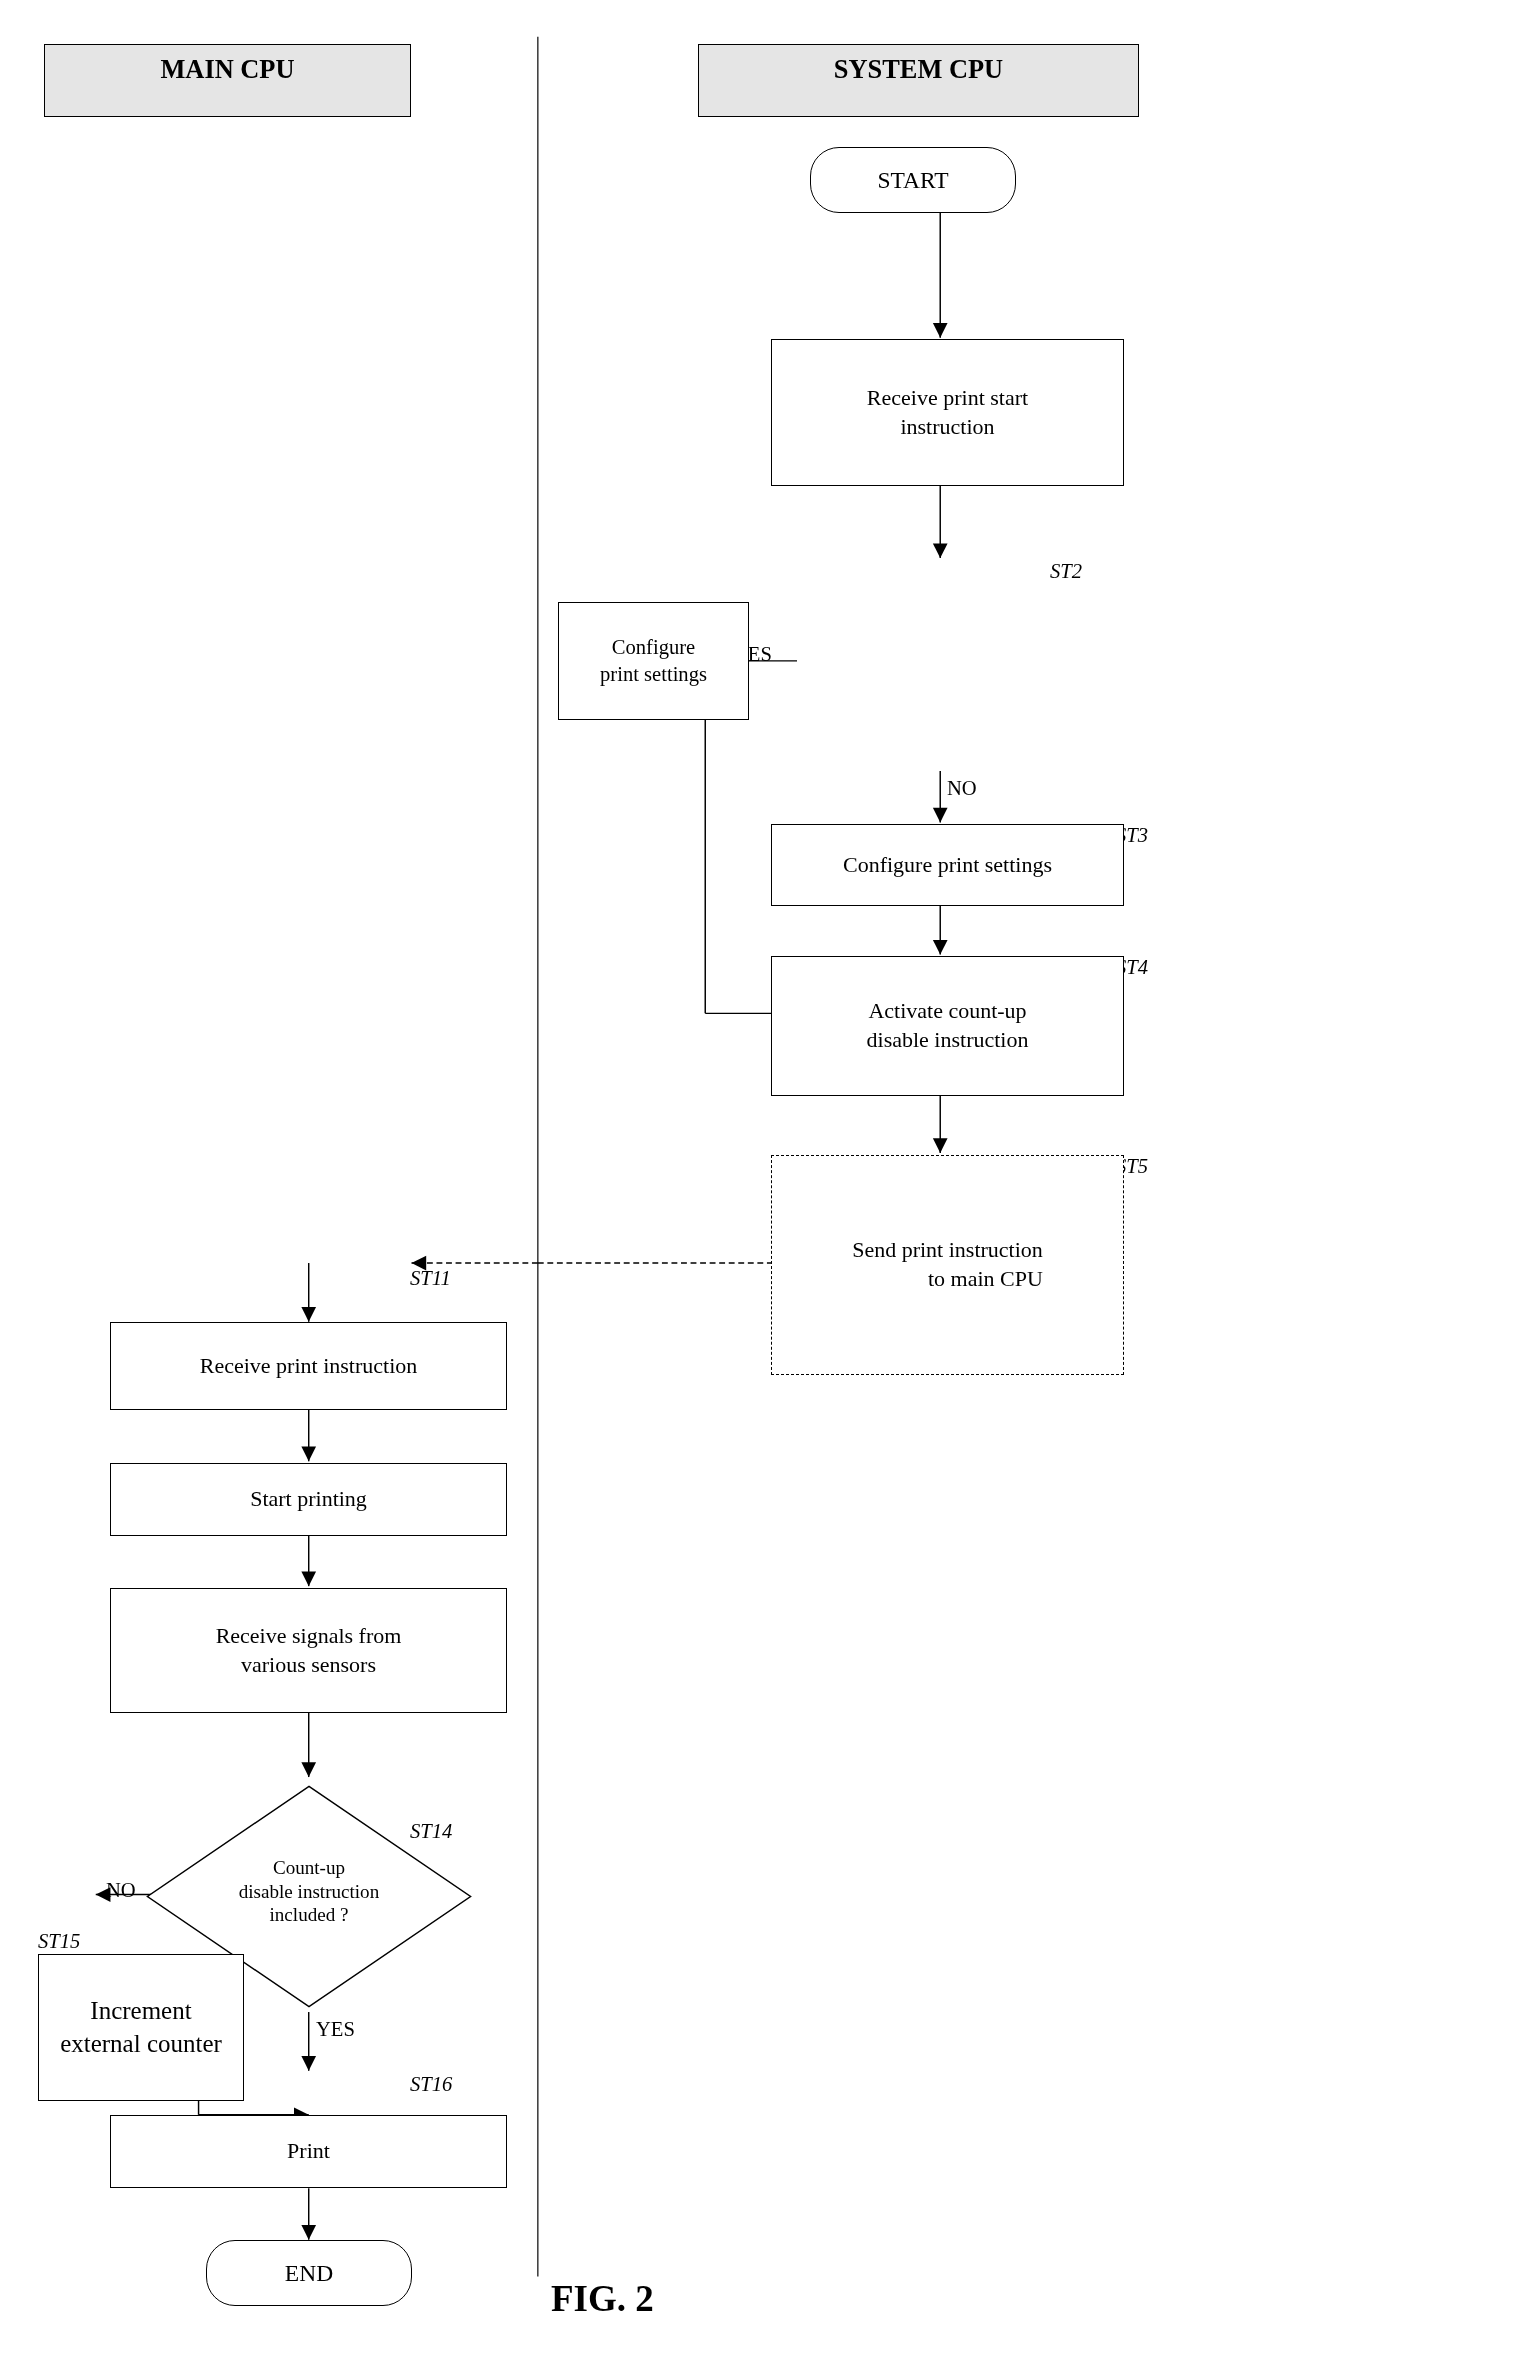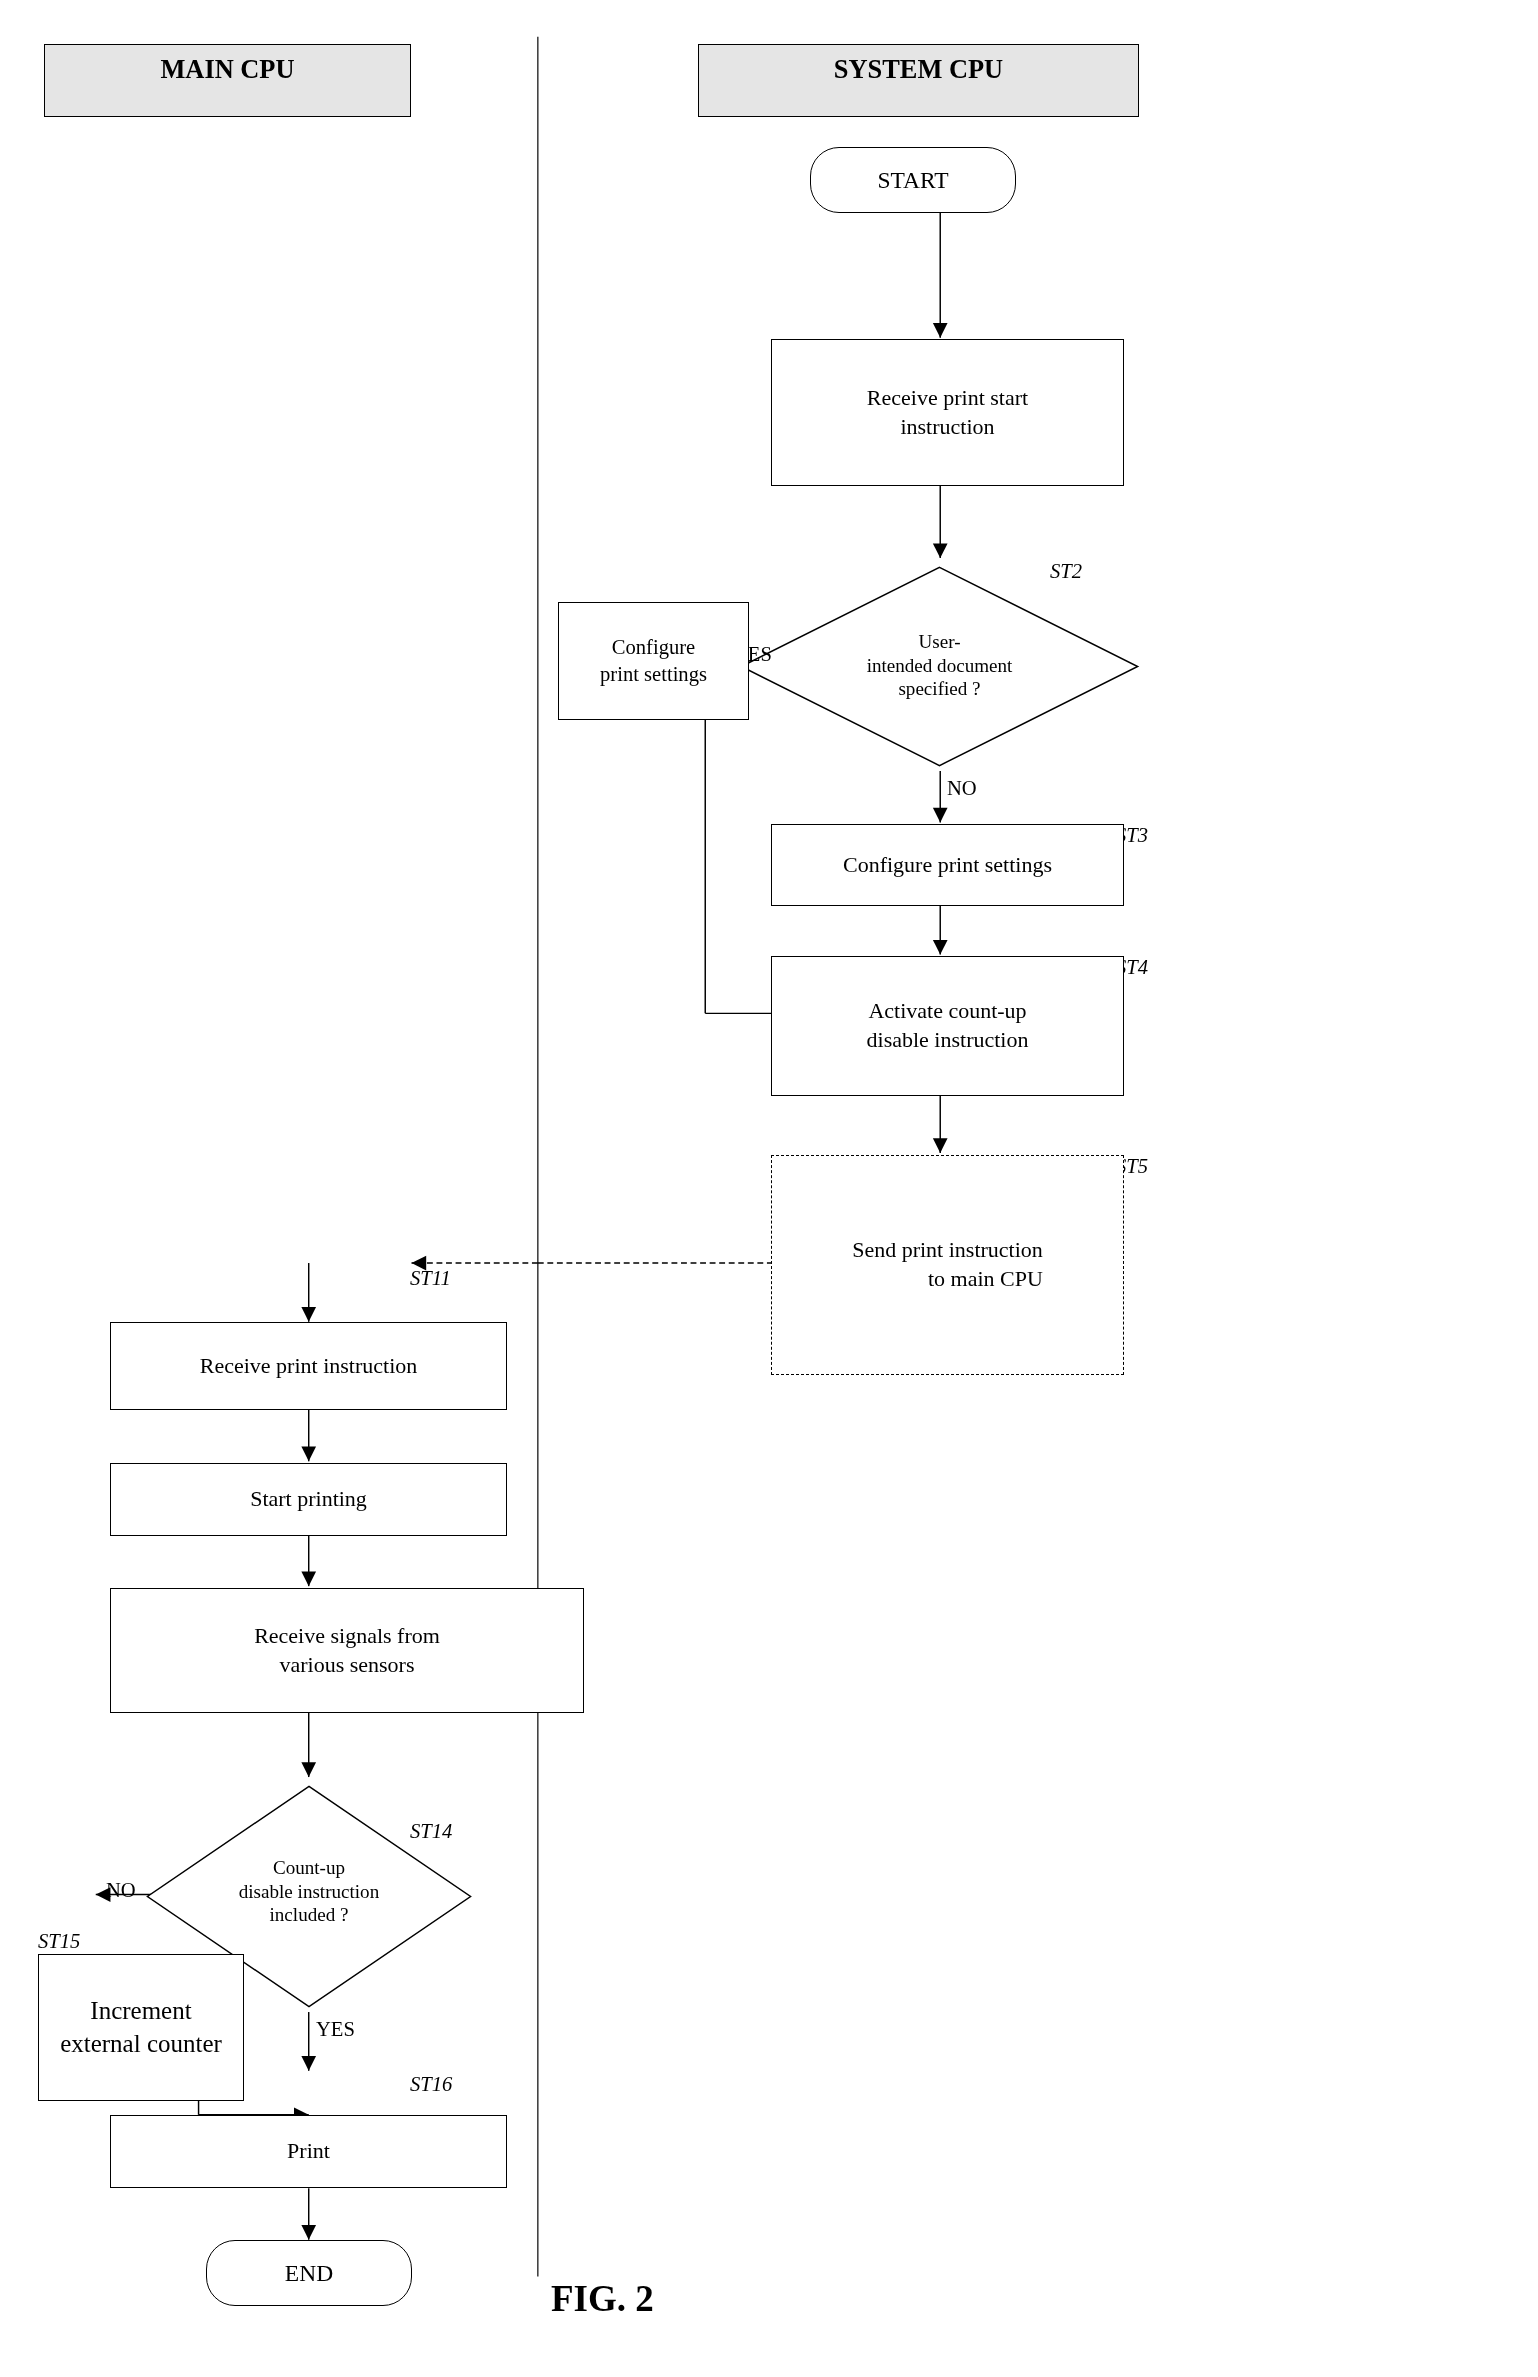--- a/index.html
+++ b/index.html
@@ -184,28 +184,20 @@
 
   <div class="fc-box" style="left:771px; top:339px; width:353px; height:147px; padding: 4px;">
     <span style="white-space:pre-line; text-align:center;">Receive print start
 instruction</span>
   </div>
 
   <div class="step-label" style="left:1050px; top:560px;">
     <span>ST2</span>
   </div>
 
-  <div class="fc-diamond" style="left:734px; top:560px; width:411px; height:213px;">
-    <svg width="411" height="213" viewBox="0 0 560 290">
-      <polygon points="280,10 550,145 280,280 10,145" fill="white" stroke="#000" stroke-width="2"></polygon>
-      <text x="280" y="120" text-anchor="middle" font-size="26" font-family="Times New Roman" dy="0">User-</text>
-      <text x="280" y="152" text-anchor="middle" font-size="26" font-family="Times New Roman">intended document</text>
-      <text x="280" y="184" text-anchor="middle" font-size="26" font-family="Times New Roman">specified ?</text>
-    </svg>
-  </div>
 
   <div class="flow-label" style="left:733px; top:643px;">
     <span>YES</span>
   </div>
 
   <div class="flow-label" style="left:947px; top:777px;">
     <span>NO</span>
   </div>
 
   <div class="step-label" style="left:1116px; top:824px;">
@@ -256,21 +248,21 @@
   </div>
 
   <div class="fc-box" style="left:110px; top:1463px; width:397px; height:73px;">
     <span>Start printing</span>
   </div>
 
   <div class="step-label" style="left:410px; top:1588px;">
     <span>ST13</span>
   </div>
 
-  <div class="fc-box" style="left:110px; top:1588px; width:474px; height:125px; padding:7.3px;">
+  <div class="fc-box" style="left:110px; top:1588px; width:397px; height:125px; padding:7.3px;">
     <span style="white-space:pre-line; text-align:center;">Receive signals from
 various sensors</span>
   </div>
 
   <div class="step-label" style="left:410px; top:1820px;">
     <span>ST14</span>
   </div>
 
   <div class="fc-diamond" style="left:140px; top:1779px; width:338px; height:235px;">
     <svg width="338" height="235" viewBox="0 0 460 320">

